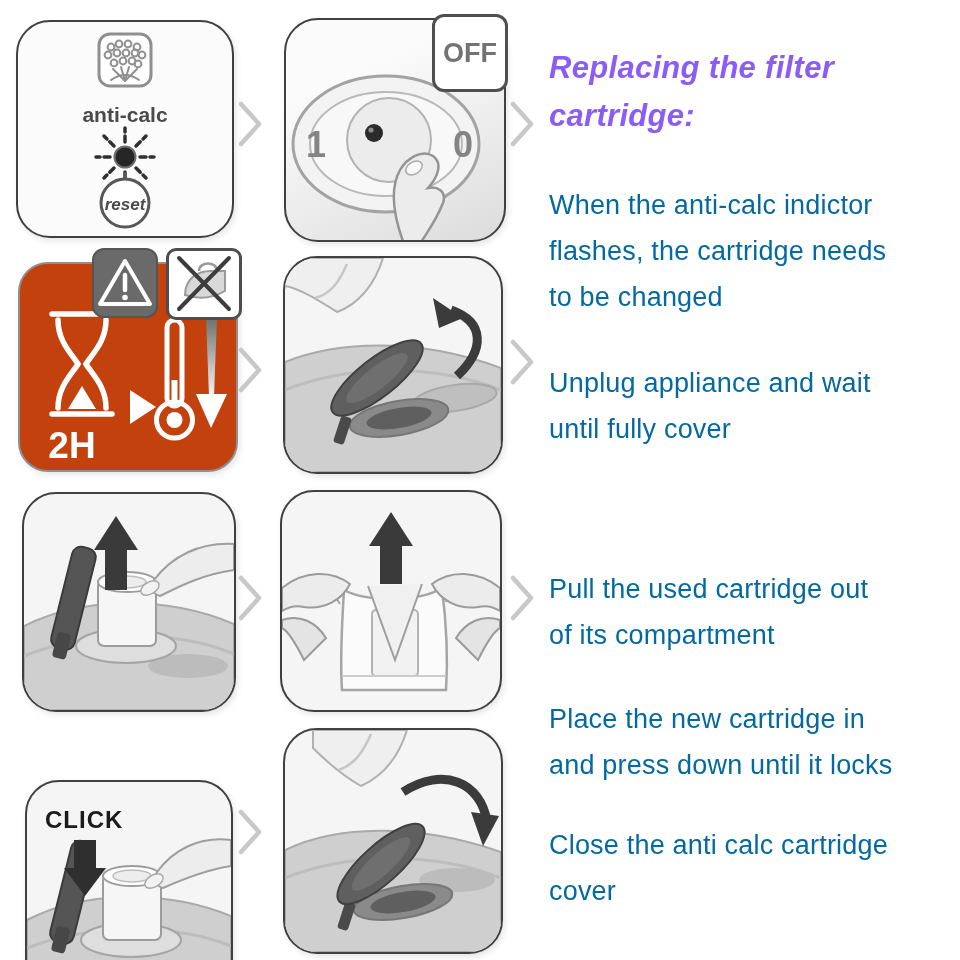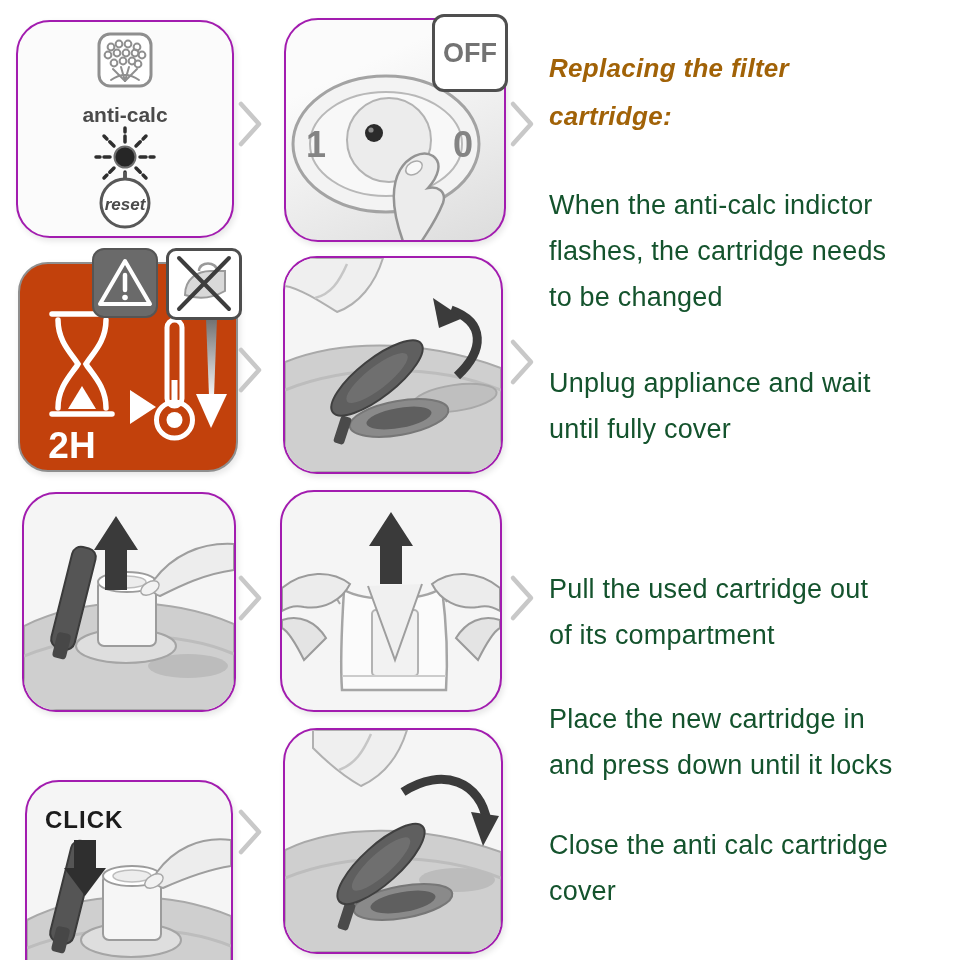--- a/index.html
+++ b/index.html
@@ -1,35 +1,35 @@
 <!DOCTYPE html>
 <html><head>
 <meta charset="utf-8">
 <style>
   html,body{margin:0;padding:0;background:#ffffff;}
   #canvas{position:relative;width:960px;height:960px;background:#ffffff;overflow:hidden;
           font-family:"Liberation Sans",sans-serif;color:#151515;}
-  .panel{position:absolute;border:2px solid #a21caf;border-radius:34px;background:#fbfbfb;
+  .panel{position:absolute;border:2px solid #404040;border-radius:34px;background:#fbfbfb;
          box-shadow:2px 3px 6px rgba(0,0,0,.10);overflow:hidden;}
   .panel svg{display:block;width:100%;height:100%;}
   .panel.illus{background:#f5f5f5;}
   .panel.gray{background:#c2410c;border-color:#8f8f8f;border-radius:30px;}
   .panel.grad{background:linear-gradient(155deg,#fbfbfb 25%,#e9e9e9 70%,#dcdcdc 100%);}
   .chevron{position:absolute;width:28px;height:48px;}
   .badge{position:absolute;display:flex;align-items:center;justify-content:center;z-index:5;}
   .off-badge{left:432px;top:14px;width:70px;height:72px;background:#ffffff;border:3px solid #4f4f4f;
              border-radius:12px;font-weight:bold;font-size:27px;color:#737373;}
   .warn-badge{left:92px;top:248px;width:62px;height:66px;background:#6a6a6a;border:2px solid #555;
               border-radius:12px;}
   .noiron-badge{left:166px;top:248px;width:70px;height:66px;background:#ffffff;border:3px solid #4e4e4e;
                 border-radius:10px;}
-  .doc-title{position:absolute;left:549px;top:44px;font-size:26px;font-weight:bold;font-style:italic;
-             line-height:48px;white-space:pre-line;color:#a16207;letter-spacing:.3px;}
+  .doc-title{position:absolute;left:549px;top:44px;font-size:31px;font-weight:bold;font-style:italic;
+             line-height:48px;white-space:pre-line;color:#8b5cf6;letter-spacing:.3px;}
   .step-text{position:absolute;left:549px;font-size:27px;line-height:46px;white-space:pre-line;
-             color:#14532d;letter-spacing:.2px;}
+             color:#0369a1;letter-spacing:.2px;}
   .st0{top:182px}.st1{top:360px}.st2{top:487px}.st3{top:566px}.st4{top:696px}.st5{top:822px}
 </style>
 </head>
 <body>
 
 <div id="canvas">
 
   <div class="panel" style="left:16px;top:20px;width:214px;height:214px;">
     <svg viewBox="0 0 214 214">
       <g>

